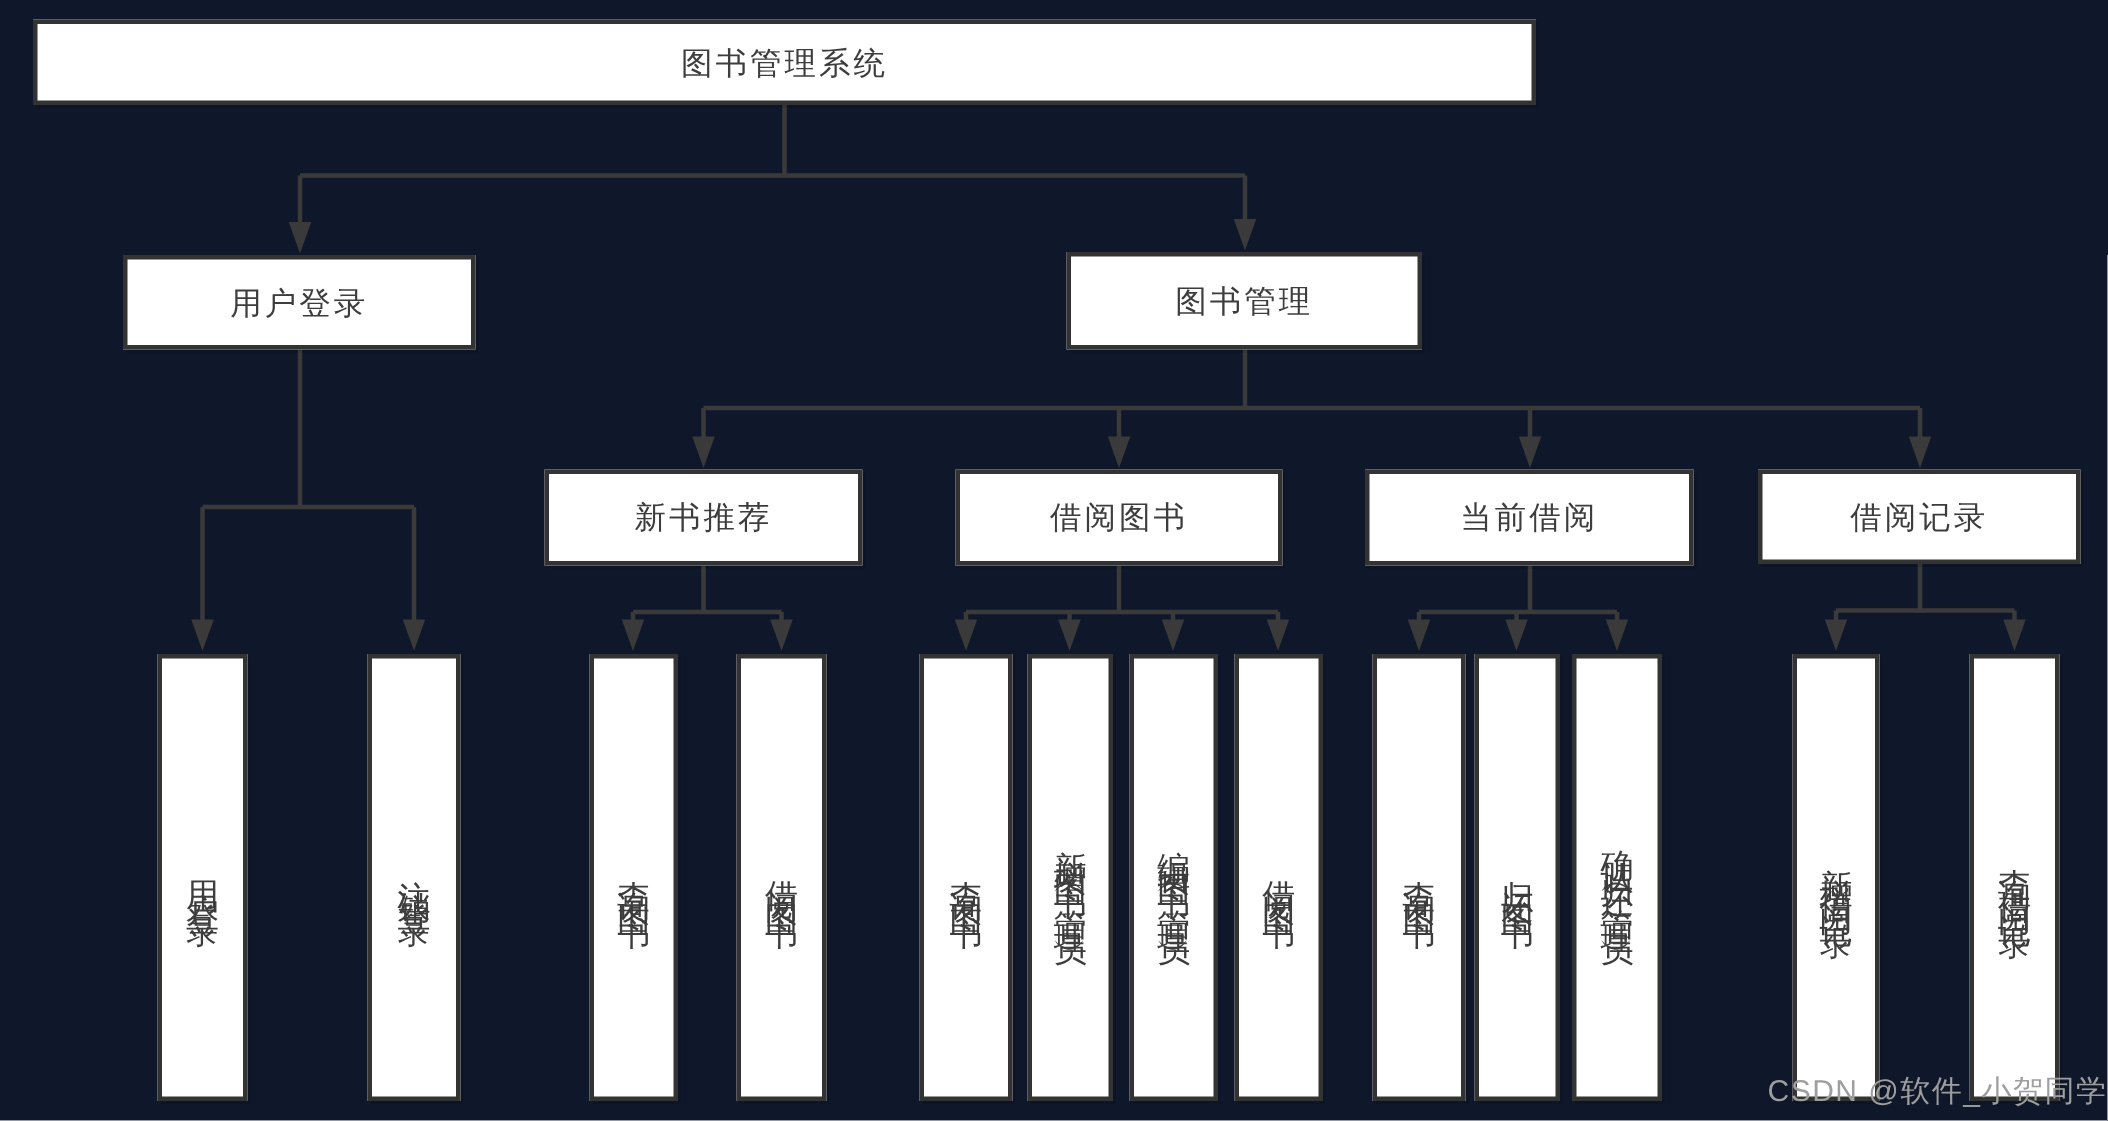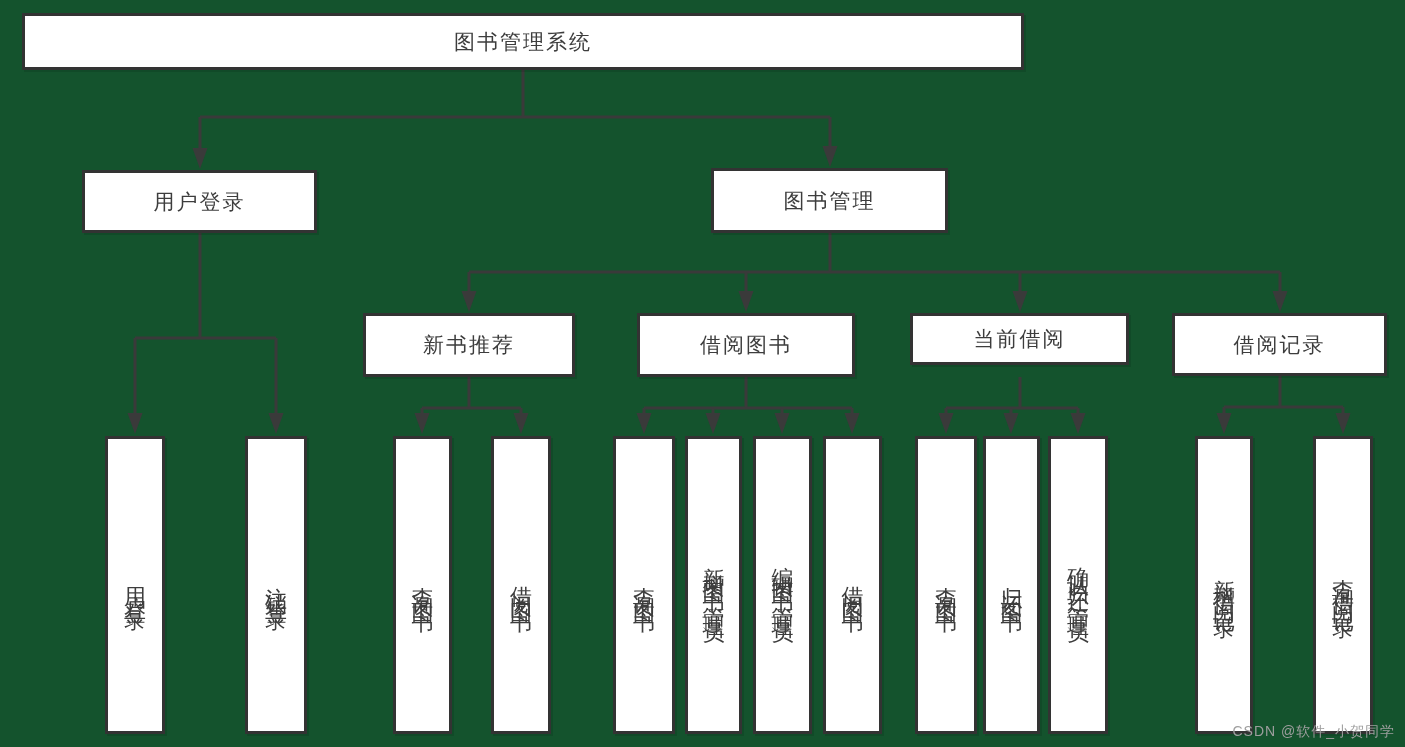--- a/index.html
+++ b/index.html
@@ -1,20 +1,20 @@
 <!DOCTYPE html>
 <html><head>
 <meta charset="utf-8">
 <style>
   html, body { margin: 0; padding: 0; background: #ffffff; }
   .stage {
     position: relative;
     width: 1405px;
     height: 747px;
-    background: #14532d;
+    background: #0f172a;
     font-family: "Liberation Sans", sans-serif;
     overflow: hidden;
   }
   .connectors {
     position: absolute;
     left: 0; top: 0;
     width: 1405px; height: 747px;
   }
   .connectors path {
     stroke: #3a3a3a;
@@ -42,23 +42,23 @@
   .leaf {
     writing-mode: vertical-rl;
     text-orientation: mixed;
     font-size: 22px;
     letter-spacing: 8px;
     line-height: 1;
     white-space: normal;
   }
   .watermark {
     position: absolute;
-    right: 10px;
+    right: 0;
     bottom: 6px;
-    font-size: 14px;
+    font-size: 20px;
     letter-spacing: 1px;
     color: #9e9e9e;
     z-index: 5;
   }
 </style>
 </head>
 <body>
 
 <div class="stage">
 
@@ -115,21 +115,21 @@
   <div class="node" style="left:363px;top:313px;width:212px;height:64px">
     <span>新书推荐</span>
   </div>
 
   <div class="node" style="left:711px;top:168px;width:237px;height:65px">
     <span>图书管理</span>
   </div>
   <div class="node" style="left:637px;top:313px;width:218px;height:64px">
     <span>借阅图书</span>
   </div>
-  <div class="node" style="left:910px;top:313px;width:219px;height:52px">
+  <div class="node" style="left:910px;top:313px;width:219px;height:64px">
     <span>当前借阅</span>
   </div>
   <div class="node" style="left:1172px;top:313px;width:215px;height:63px">
     <span>借阅记录</span>
   </div>
 
   <div class="node leaf" style="left:105px;top:436px;width:60px;height:298px">
     <span>用户登录</span>
   </div>
   <div class="node leaf" style="left:245px;top:436px;width:62px;height:298px">

